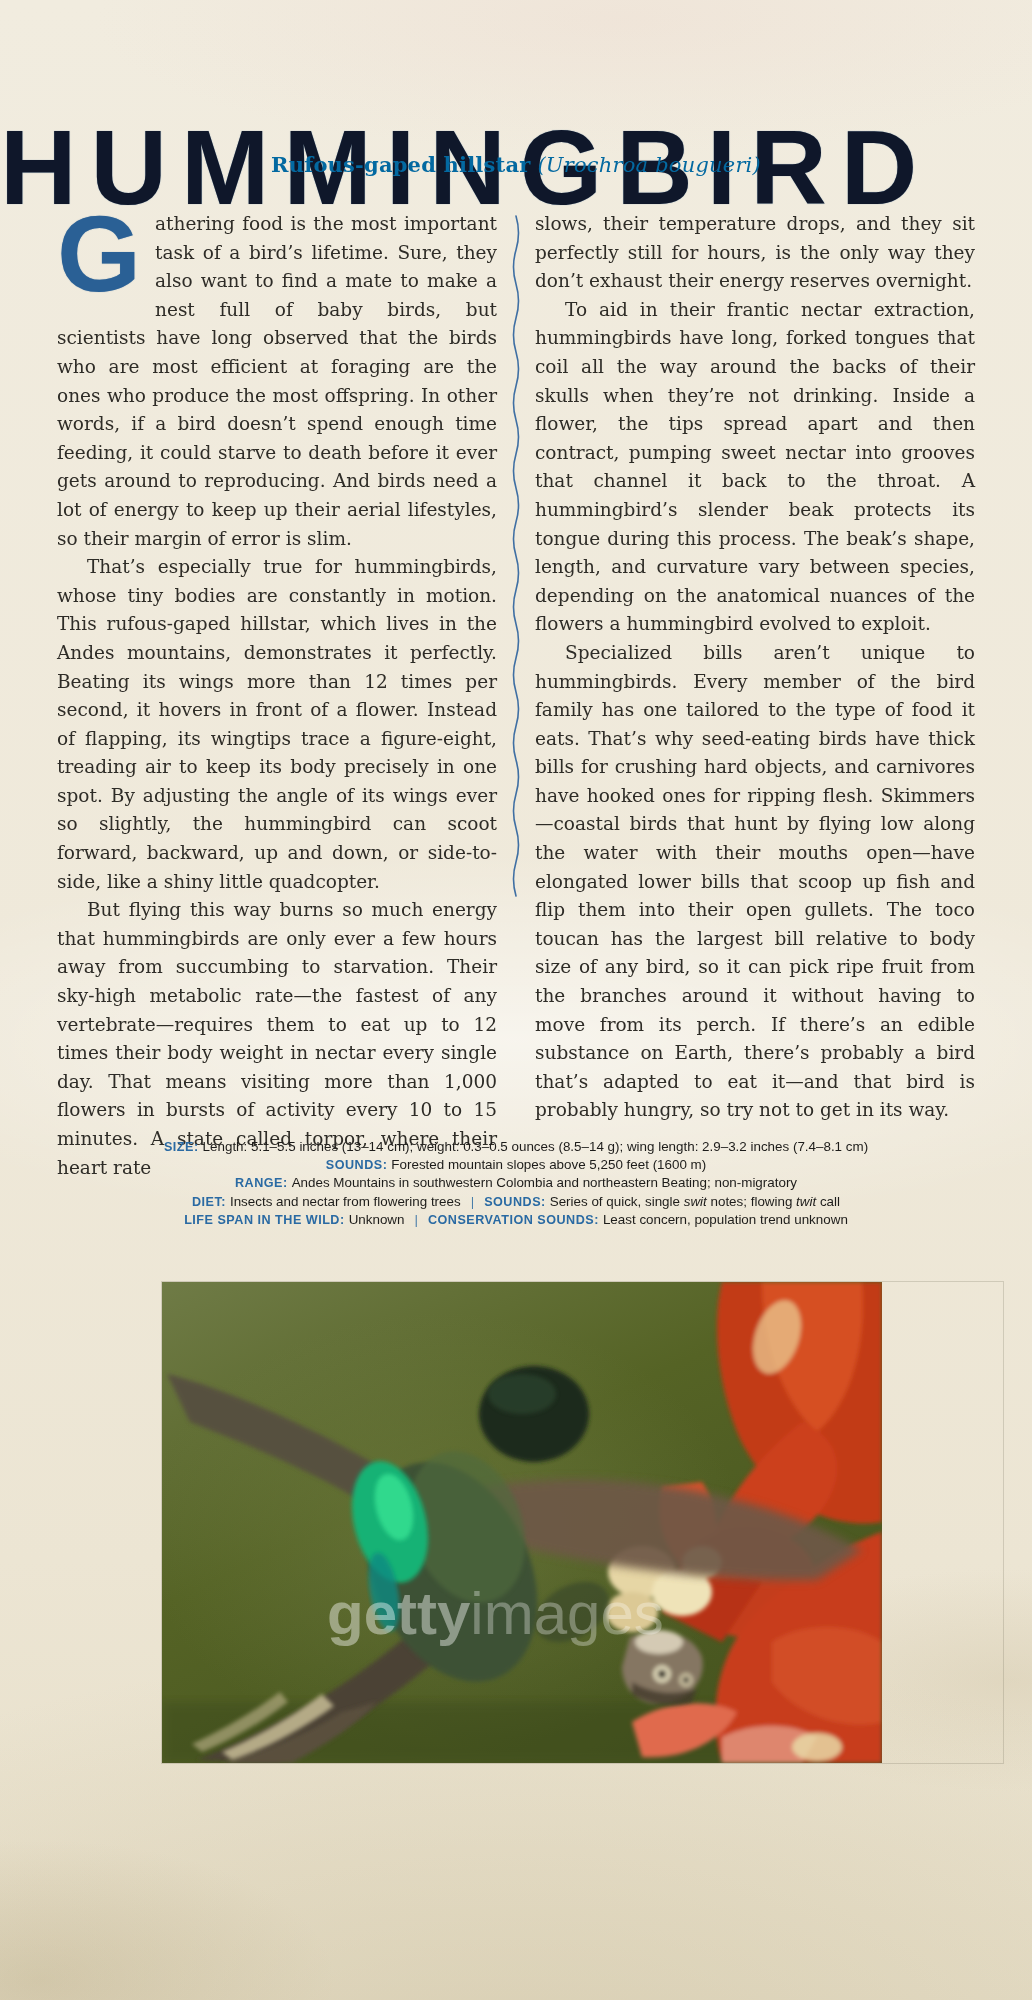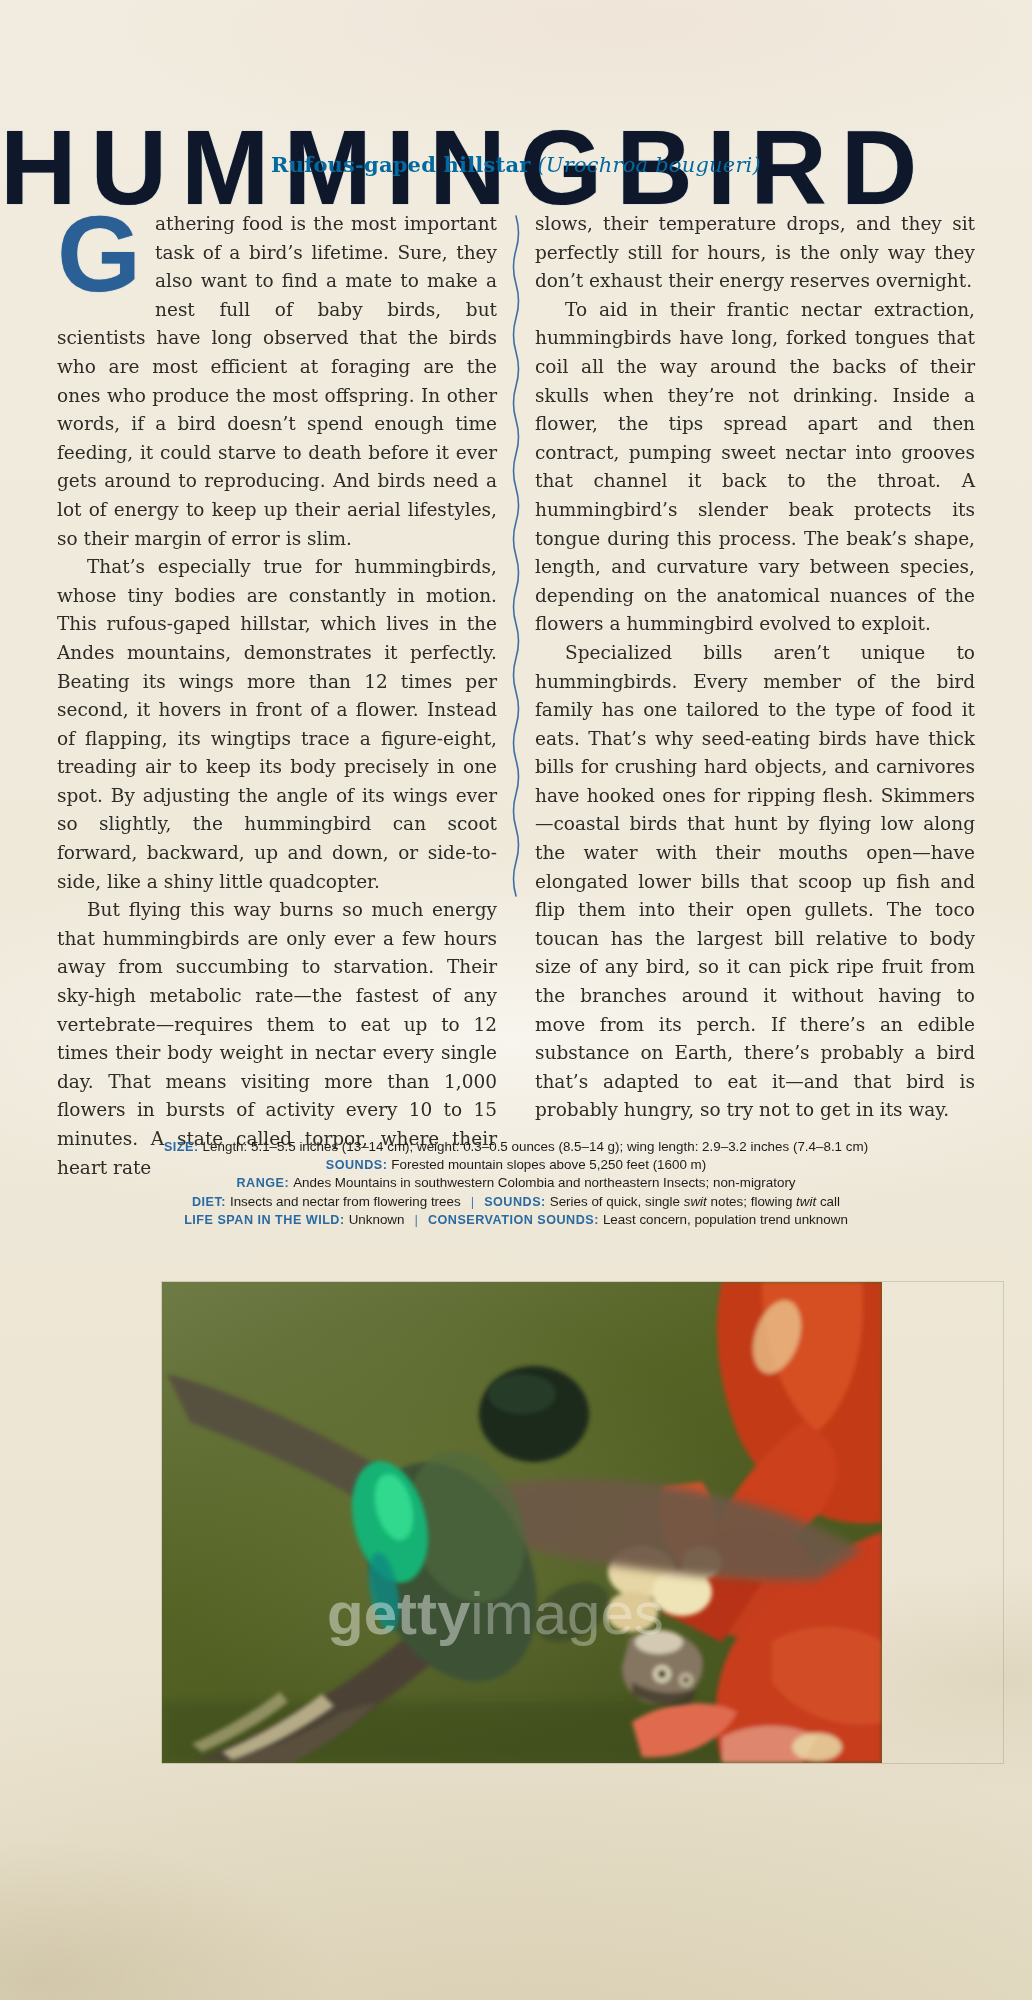--- a/index.html
+++ b/index.html
@@ -96,21 +96,21 @@
   <div class="col">
     <p>slows, their temperature drops, and they sit perfectly still for hours, is the only way they don’t exhaust their energy reserves overnight.</p>
     <p class="indent">To aid in their frantic nectar extraction, hummingbirds have long, forked tongues that coil all the way around the backs of their skulls when they’re not drinking. Inside a flower, the tips spread apart and then contract, pumping sweet nectar into grooves that channel it back to the throat. A hummingbird’s slender beak protects its tongue during this process. The beak’s shape, length, and curvature vary between species, depending on the anatomical nuances of the flowers a hummingbird evolved to exploit.</p>
     <p class="indent">Specialized bills aren’t unique to hummingbirds. Every member of the bird family has one tailored to the type of food it eats. That’s why seed-eating birds have thick bills for crushing hard objects, and carnivores have hooked ones for ripping flesh. Skimmers—coastal birds that hunt by flying low along the water with their mouths open—have elongated lower bills that scoop up fish and flip them into their open gullets. The toco toucan has the largest bill relative to body size of any bird, so it can pick ripe fruit from the branches around it without having to move from its perch. If there’s an edible substance on Earth, there’s probably a bird that’s adapted to eat it—and that bird is probably hungry, so try not to get in its way.</p>
   </div>
 </div>
 
 <div class="facts">
   <p><span class="seg-label">SIZE: </span><span class="seg-value">Length: 5.1–5.5 inches (13–14 cm); weight: 0.3–0.5 ounces (8.5–14 g); wing length: 2.9–3.2 inches (7.4–8.1 cm)</span></p>
   <p><span class="seg-label">SOUNDS: </span><span class="seg-value">Forested mountain slopes above 5,250 feet (1600 m)</span></p>
-  <p><span class="seg-label">RANGE: </span><span class="seg-value">Andes Mountains in southwestern Colombia and northeastern Insects; non-migratory</span></p>
+  <p><span class="seg-label">RANGE: </span><span class="seg-value">Andes Mountains in southwestern Colombia and northeastern Beating; non-migratory</span></p>
   <p><span class="seg-label">DIET: </span><span class="seg-value">Insects and nectar from flowering trees</span><span class="seg-sep">|</span><span class="seg-label">SOUNDS: </span><span class="seg-value">Series of quick, single </span><span class="seg-value-italic">swit</span><span class="seg-value"> notes; flowing </span><span class="seg-value-italic">twit</span><span class="seg-value"> call</span></p>
   <p><span class="seg-label">LIFE SPAN IN THE WILD: </span><span class="seg-value">Unknown</span><span class="seg-sep">|</span><span class="seg-label">CONSERVATION SOUNDS: </span><span class="seg-value">Least concern, population trend unknown</span></p>
 </div>
 
 <div class="photo">
   <svg width="720" height="481" viewBox="0 0 720 481">
     <defs>
       <linearGradient id="bg" x1="0" y1="0" x2="0.7" y2="1">
         <stop offset="0" stop-color="#6f7b46"></stop>
         <stop offset="0.45" stop-color="#556325"></stop>

